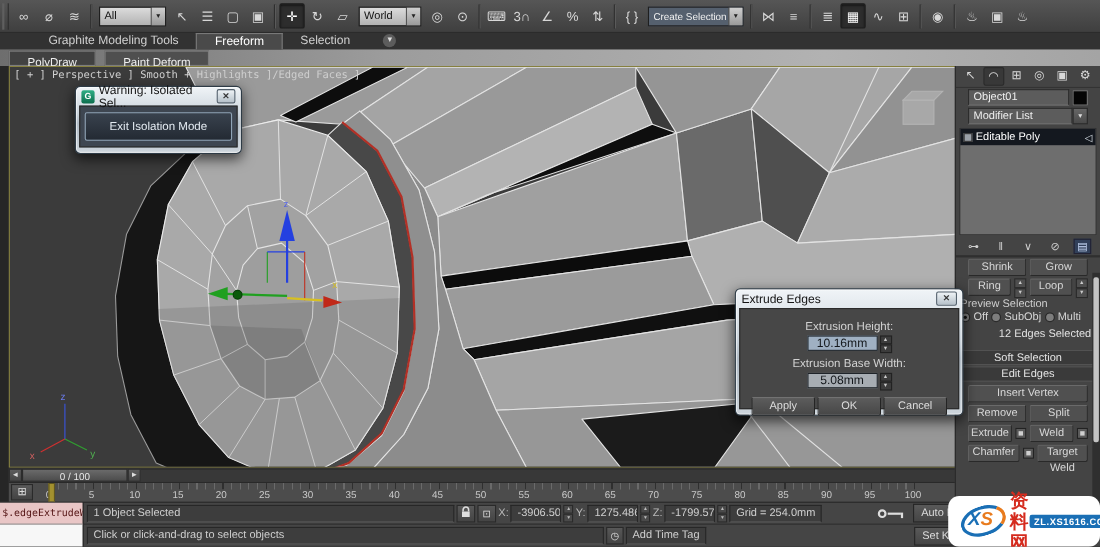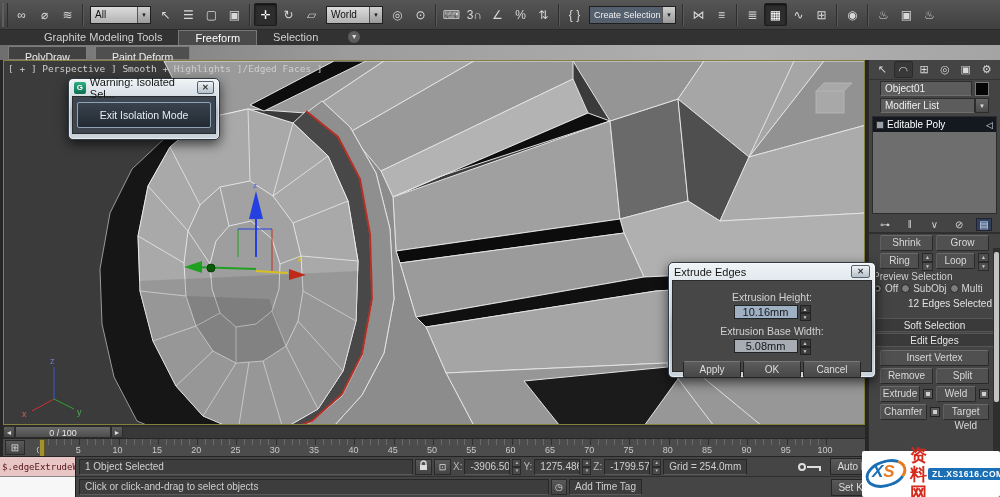--- a/index.html
+++ b/index.html
@@ -31,21 +31,21 @@
   .rtab.active { background:#4a4a4a; border:1px solid #787878; border-bottom:none; color:#fff; }
   .rchev { width:12px; height:12px; border-radius:50%; background:#5c5c5c; color:#ddd; font-size:7px;
            line-height:12px; text-align:center; margin:0 0 2px 14px; }
   #ribbon-sub { height:15px; background:linear-gradient(90deg,#6e6e6e,#9c9c9c 35%,#b2b2b2 75%,#a4a4a4); display:flex; align-items:center; }
   .stab { font-size:10.5px; height:14px; line-height:13px; padding:4px 16px; color:#eee; background:#414141;
           border:1px solid #7d7d7d; margin-left:8px; }
   .stab.alt { background:#4f4f4f; }
 
   
   #main { position:relative; height:396px; display:flex; }
-  #left-col { width:868px; background:#262626; padding-left:3px; display:flex; flex-direction:column; }
+  #left-col { width:868px; background:#262626; padding-left:8px; display:flex; flex-direction:column; }
   #viewport { position:relative; width:862px; height:365px; border:1px solid #86803f; background:#3b3b3b; overflow:hidden; }
   #vp-label { position:absolute; top:2px; left:4px; font-family:"DejaVu Sans Mono", monospace; font-size:9.5px;
               color:#cfcfcf; letter-spacing:0; z-index:5; }
 
   
   #timeslider { height:13px; width:862px; background:#474747; display:flex; align-items:center; border-top:1px solid #2a2a2a; }
   .ts-arrow { width:12px; height:12px; font-size:7px; line-height:12px; text-align:center; color:#ddd;
               background:linear-gradient(#5d5d5d,#454545); border:1px solid #2c2c2c; }
   #ts-handle { width:96px; height:12px; font-size:9px; line-height:12px; text-align:center; color:#e8e8e8;
                background:linear-gradient(#6b6b6b,#4c4c4c); border:1px solid #2c2c2c; }
@@ -157,21 +157,21 @@
   #sel-filter { width:84px; display:flex; height:17px; }
   #sel-filter .val { flex:1; background:#3a3a3a; border:1px solid #262626; color:#e0e0e0; font-size:10px; line-height:15px; padding:0 4px; }
   #sel-filter .dd { width:13px; background:linear-gradient(#666,#4a4a4a); border:1px solid #262626; font-size:6px;
                     color:#ddd; text-align:center; line-height:15px; }
   .pb { width:24px; color:#ddd; font-size:8px; text-align:center; letter-spacing:-1px; }
   #tag-ico { width:16px; }
   #set-key-row-spacer { margin-left:auto; }
 
   
   #watermark { position:absolute; right:0; bottom:0; width:138px; height:46px; background:#fff; z-index:60;
-               border-radius:2px; display:flex; align-items:center; padding:2px; }
+               border-radius:10px; display:flex; align-items:center; padding:10px; }
   #wm-logo { position:relative; width:46px; height:34px; flex:0 0 auto; }
   #wm-ellipse { position:absolute; left:1px; top:3px; width:42px; height:27px; border:3px solid #1a6fb5;
                 border-radius:50%; transform:rotate(-18deg); border-right-color:#e87b1e; }
   #wm-xs { position:absolute; left:8px; top:5px; font-style:italic; font-weight:bold; font-size:17px; color:#1a6fb5; }
   #wm-xs .s { color:#e87b1e; }
   #wm-text { display:flex; flex-direction:row; align-items:center; flex:1; }
   #wm-site { color:#d52b1e; font-weight:bold; font-size:17px; line-height:19px; letter-spacing:1px; }
   #wm-url { background:#1a6fb5; color:#fff; font-size:8.5px; font-weight:bold; padding:1px 4px; border-radius:2px; letter-spacing:.5px; }
 </style>
 </head>

